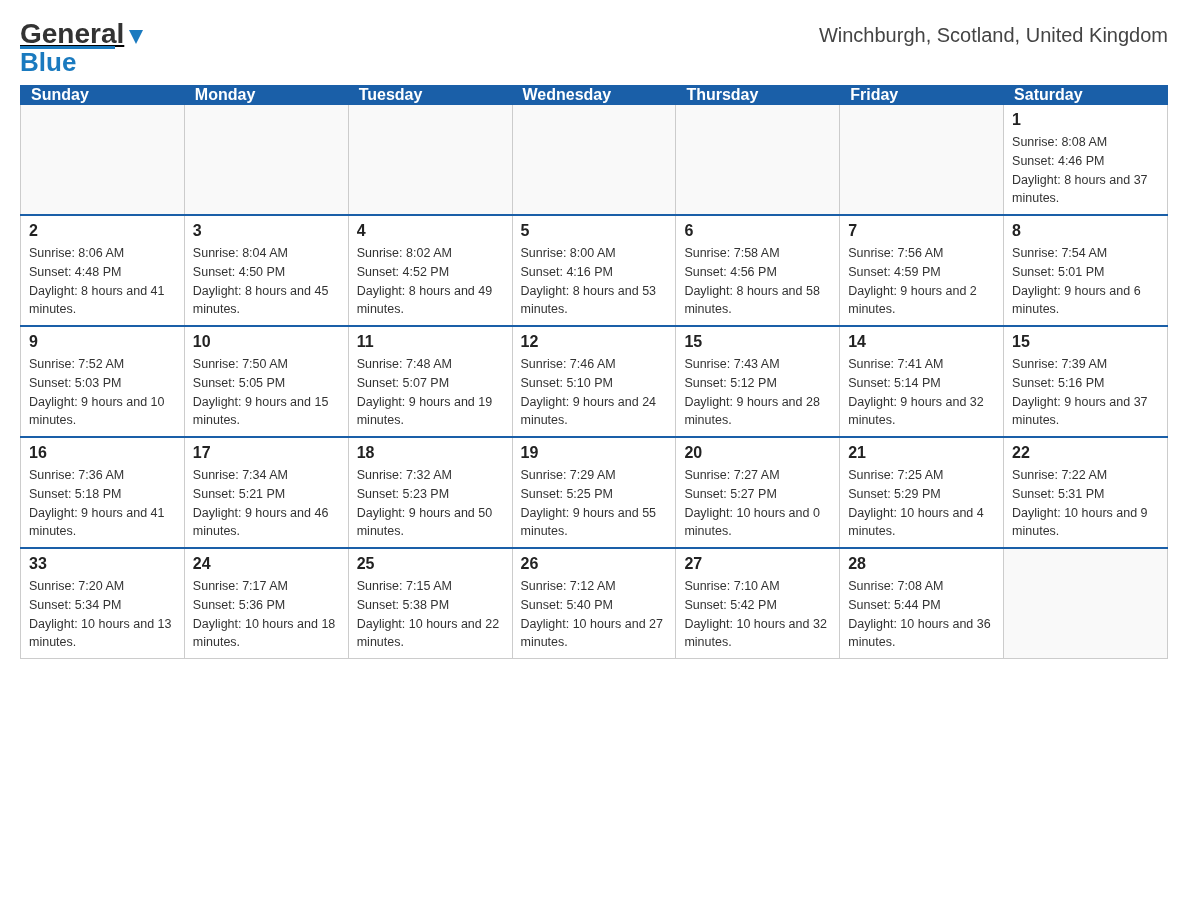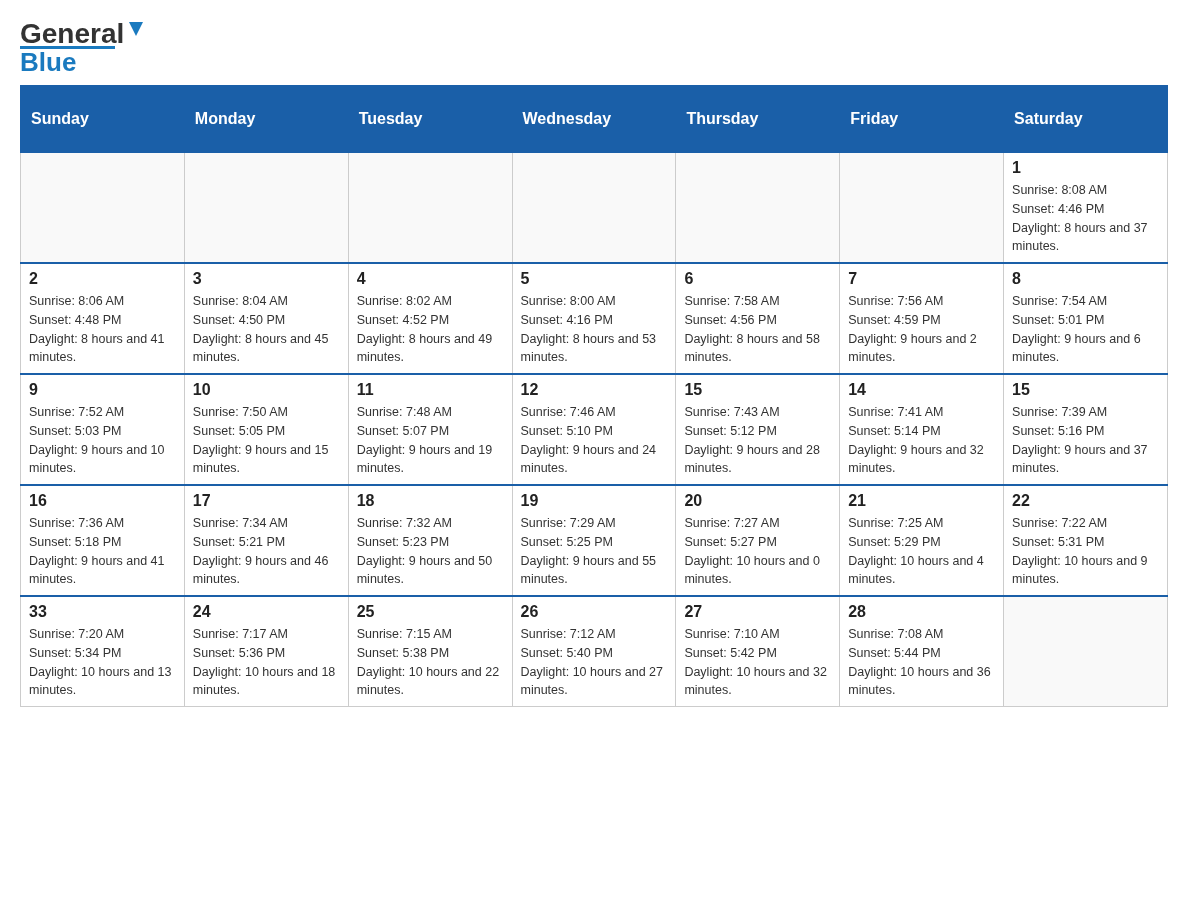--- a/index.html
+++ b/index.html
@@ -50,21 +50,21 @@
     .calendar {
       width: 100%;
       border-collapse: collapse;
       margin-top: 10px;
     }
     .calendar th {
       background: #1a5fa8;
       color: #fff;
       font-size: 16px;
       font-weight: bold;
-      padding: 24px 10px;
+      padding: 0 10px;
       text-align: left;
       border: 1px solid #1a5fa8;
     }
     .calendar td {
       vertical-align: top;
       padding: 6px 8px;
       border: 1px solid #ccc;
       width: 14.28%;
       min-height: 110px;
       font-size: 12.5px;
@@ -88,34 +88,35 @@
     }
     .row-divider td {
       border-top: 2px solid #1a5fa8;
     }
   </style>
 </head>
 <body>
 
 <div class="header">
   <div class="logo">
-    <div style="display:flex; align-items:flex-start;">
+    <div style="display:flex; align-items:flex-end;text-decoration:underline;">
       <span class="logo-text">General</span>
       <svg width="22" height="22" viewBox="0 0 22 22" style="margin-left:1px; margin-top:-2px;">
         <polygon points="4,4 18,4 11,18" fill="#1a7abf"></polygon>
       </svg>
     </div>
     <div style="display:flex; align-items:center; margin-top:-4px;">
       <div class="logo-line" style="width:95px;"></div>
     </div>
     <div>
       <span class="logo-text" style="color:#1a7abf; font-size:26px;margin-top:20px;">Blue</span>
     </div>
   </div>
   <div class="title-block">
+    <div class="location">Winchburgh, Scotland, United Kingdom</div>
   </div>
 </div>
 
 <table class="calendar">
   <thead>
     <tr>
       <th>Sunday</th>
       <th>Monday</th>
       <th>Tuesday</th>
       <th>Wednesday</th>

